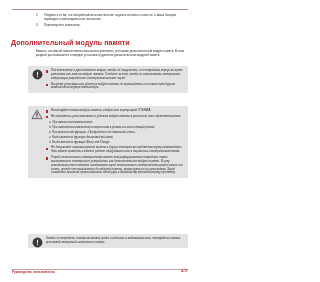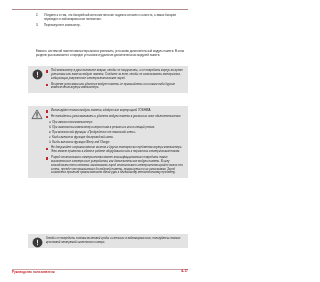--- a/index.html
+++ b/index.html
@@ -148,20 +148,21 @@
     <div class="numrow">
       <div class="num">2.</div>
       <div class="ntxt">Убедитесь в том, что батарейный источник питания надежно вставлен на место, а замок батареи переведен в заблокированное положение.</div>
     </div>
     <div class="numrow">
       <div class="num">3.</div>
       <div class="ntxt">Перезапустите компьютер.</div>
     </div>
   </div>
 
+  <div class="heading">Дополнительный модуль памяти</div>
 
   <div class="intro">Емкость системной памяти компьютера можно увеличить, установив дополнительный модуль памяти. В этом разделе рассказывается о порядке установки и удаления дополнительных модулей памяти.</div>
 
   <div class="note" style="top:66px;">
     <div class="iconcol">
       <svg class="ico" width="11" height="11" viewBox="0 0 24 24">
         <circle cx="12" cy="12" r="10" fill="#3a3a3a"></circle>
         <circle cx="12" cy="12" r="10" fill="none" stroke="#1c1c1c" stroke-width="1.2"></circle>
         <rect x="11" y="6" width="2" height="8" fill="#ffffff"></rect>
         <rect x="11" y="15.6" width="2" height="2.2" fill="#ffffff"></rect>

